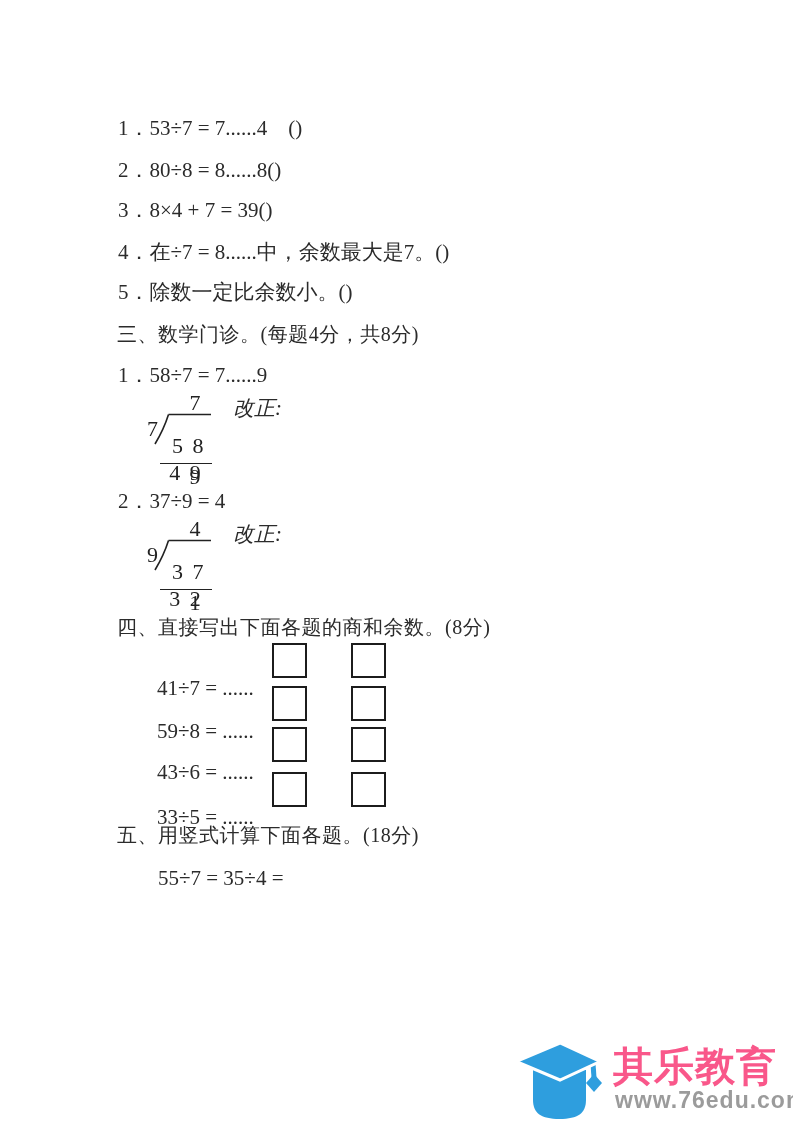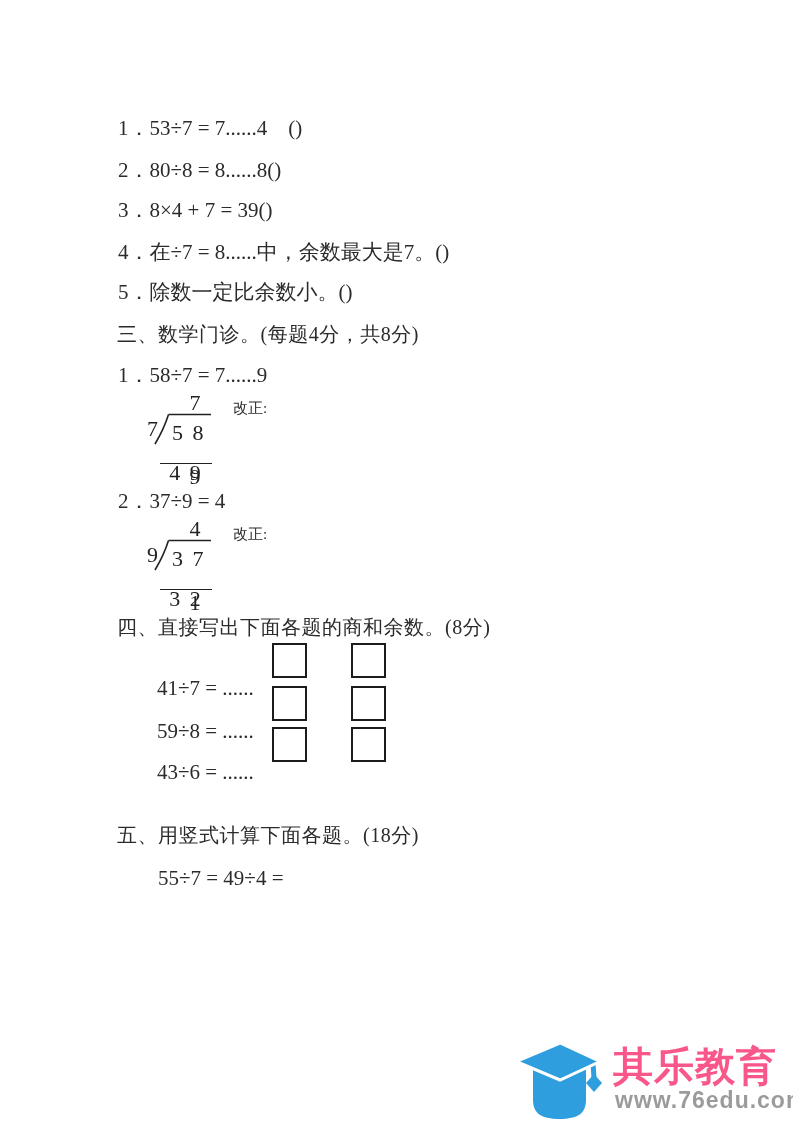--- a/index.html
+++ b/index.html
@@ -34,25 +34,25 @@
     width: 320px;
     height: 96px;
     font-size: 22px;
     line-height: 22px;
     color: #222222;
   }
   .ld > span { position: absolute; white-space: pre; }
   .ld-quotient  { left: 34px; top: 0;    width: 28px; text-align: center; }
   .ld-svg       { position: absolute; left: 4px; top: 21px; }
   .ld-divisor   { left: 0;    top: 26px; width: 16px; }
-  .ld-dividend  { left: 25px; top: 30px; letter-spacing: 2px; font-family: Liberation Serif, serif; }
+  .ld-dividend  { left: 25px; top: 43px; letter-spacing: 2px; font-family: Liberation Serif, serif; }
   .ld-product   { left: 14px; top: 50px; width: 50px; text-align: center; letter-spacing: 2px; margin-top: 20px; }
   .ld-underline { position: absolute; left: 13px; top: 71px; width: 52px; height: 0; border-top: 1.7px solid #222222; }
   .ld-remainder { left: 34px; top: 74px; width: 28px; text-align: center; }
-  .ld-correct   { left: 86px; top: 4px;  font-size: 15px; }
+  .ld-correct   { left: 86px; top: 4px;  font-size: 21px; font-style: italic; }
 
   
   .srow { position: absolute; left: 0; width: 100%; height: 36px; }
   .expr { position: absolute; left: 157px; top: 9px; margin-top: 24px; }
   .bx {
     position: absolute; top: 0;
     width: 35px; height: 35px;
     border: 2px solid #1c1c1c;
     background: #ffffff;
   }
@@ -130,23 +130,28 @@
   <div class="srow" style="top:686px">
     <span class="txt expr">59÷8 = ......</span>
     <span class="bx bx1"></span>
     <span class="bx bx2"></span>
   </div>
   <div class="srow" style="top:727px">
     <span class="txt expr">43÷6 = ......</span>
     <span class="bx bx1"></span>
     <span class="bx bx2"></span>
   </div>
+  <div class="srow" style="top:772px">
+    <span class="txt expr">33÷5 = ......</span>
+    <span class="bx bx1"></span>
+    <span class="bx bx2"></span>
+  </div>
 
   <div class="abs txt heading" style="left:117px; top:823px">五、用竖式计算下面各题。(18分)</div>
-  <div class="abs txt" style="left:158px; top:866px">55÷7 = 49÷4 =</div>
+  <div class="abs txt" style="left:158px; top:866px">55÷7 = 35÷4 =</div>
 
   <svg class="abs" style="left:514px; top:1042px" width="92" height="80" viewBox="0 0 92 80">
     <path d="M19 28 L19 58 C19 71 27 77 45.5 77 C64 77 72 71 72 58 L72 28 Z" fill="#2E9EDE"></path>
     <path d="M79 21 L80 36" stroke="#2E9EDE" stroke-width="5" fill="none"></path>
     <polygon points="80,32 88,41 80,50 72,41" fill="#2E9EDE"></polygon>
     <polygon points="46,1 86,19.5 46,38 2,19.5" fill="#2E9EDE" stroke="#ffffff" stroke-width="3"></polygon>
   </svg>
   <div class="logo-brand">其乐教育</div>
   <div class="logo-url">www.76edu.com</div>
 

